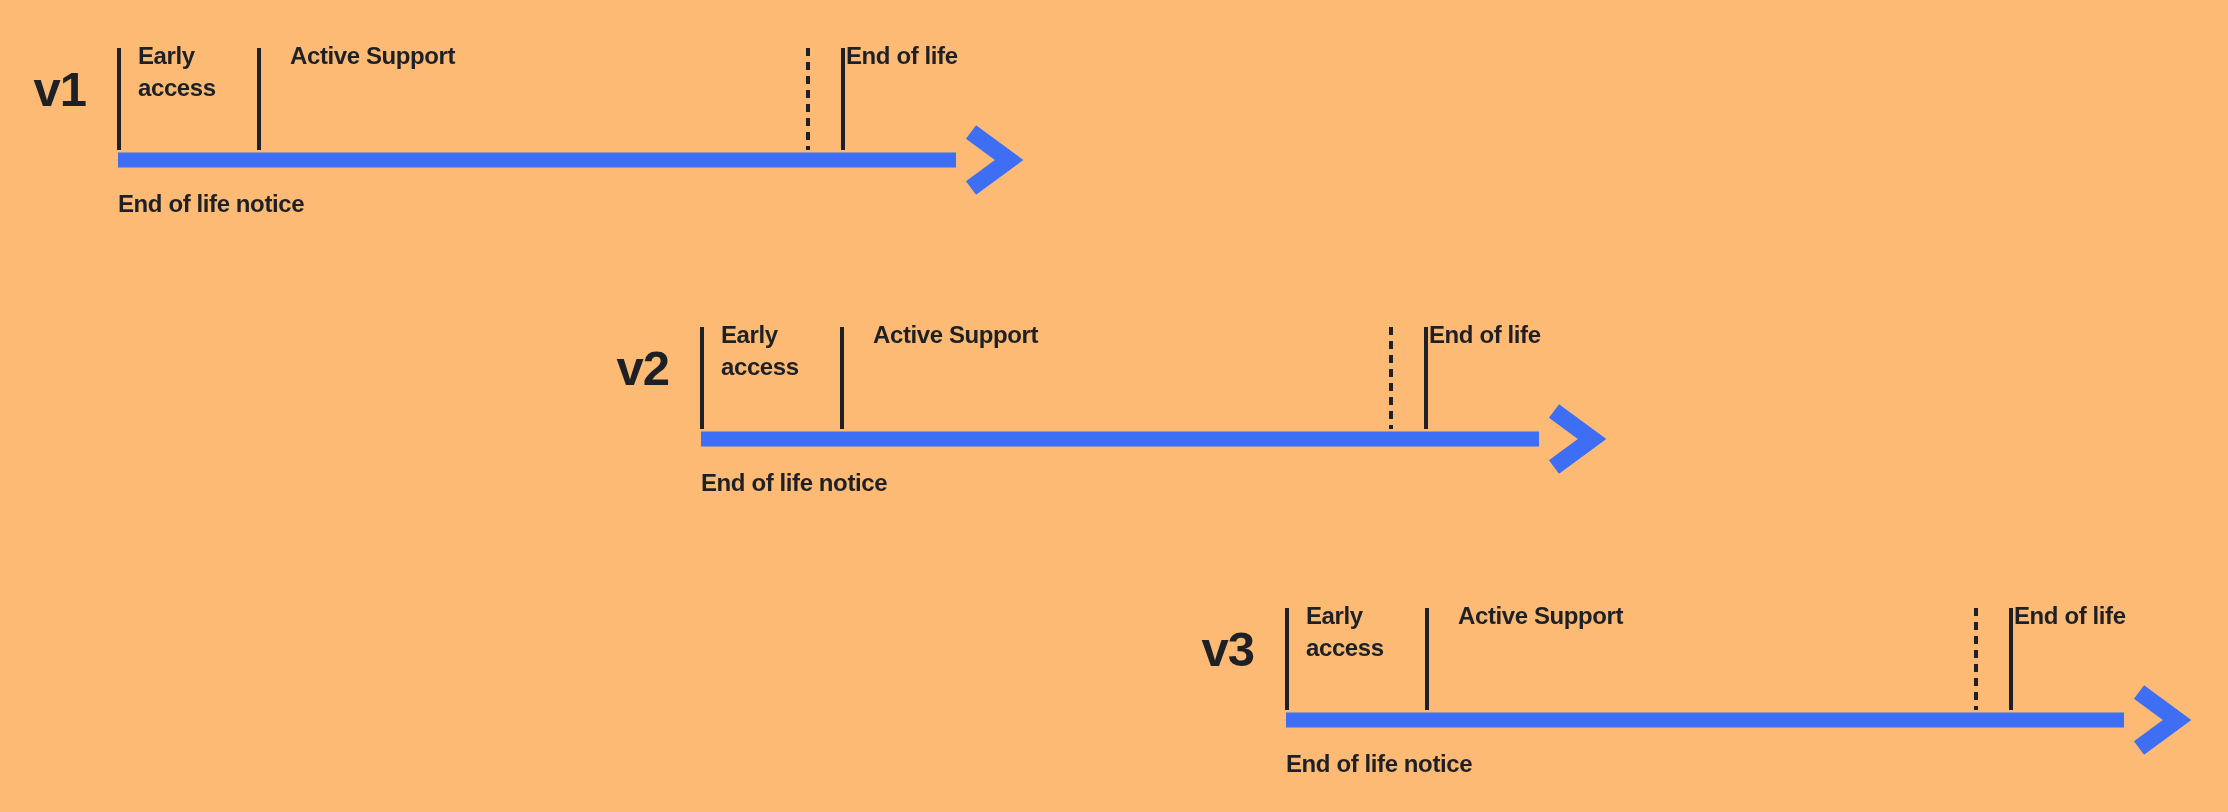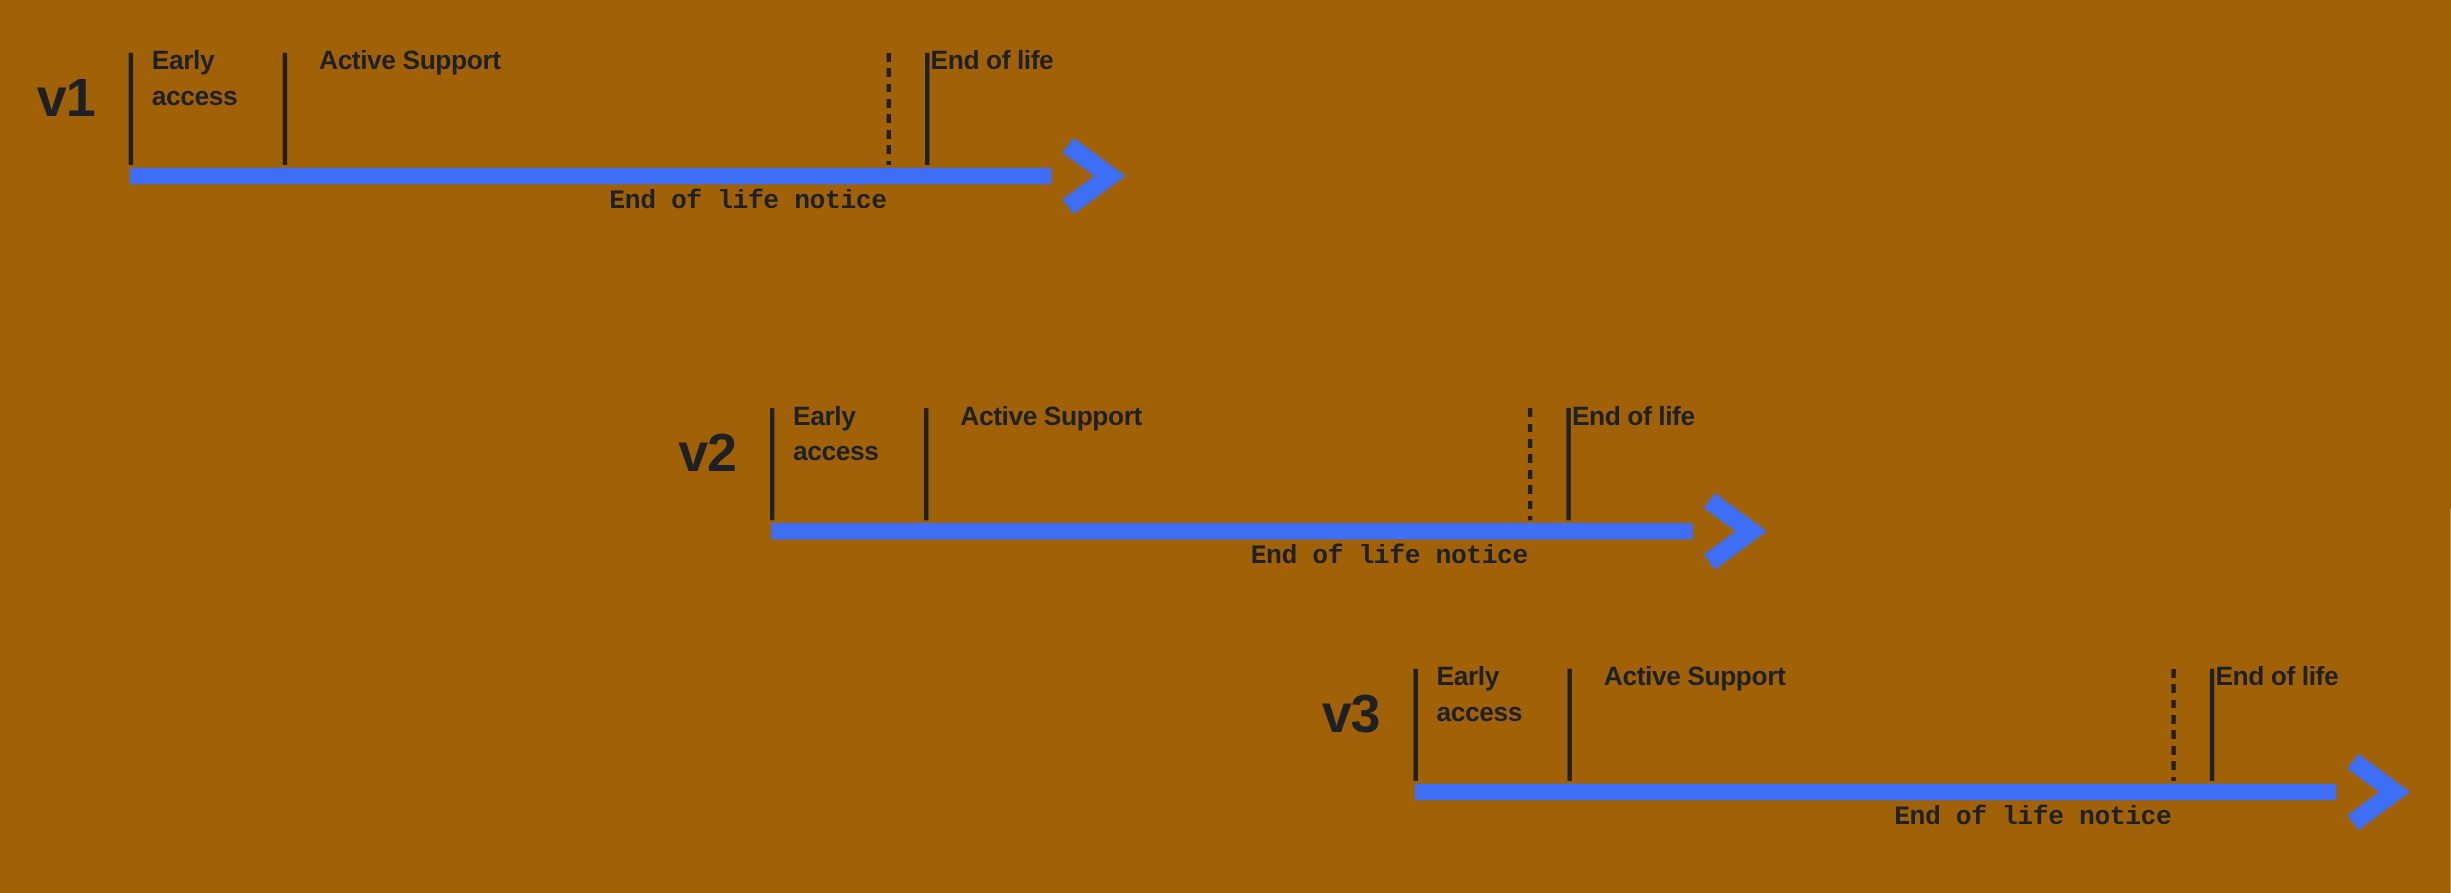--- a/index.html
+++ b/index.html
@@ -5,34 +5,34 @@
   html, body {
     margin: 0;
     padding: 0;
     background: #ffffff;
   }
   .stage {
     position: relative;
     width: 2228px;
     height: 812px;
     overflow: hidden;
-    background: #a16207;
+    background: #fdba74;
     font-family: "Liberation Sans", "DejaVu Sans", sans-serif;
     font-weight: 700;
     color: var(--ink, #1d2025);
   }
 
   
   .timeline {
     position: absolute;
     width: 990px;
     height: 250px;
   }
   .timeline.t1 { left: 118px;  top: 30px;  }
-  .timeline.t2 { left: 701px;  top: 309px; margin-top: 44px; }
+  .timeline.t2 { left: 701px;  top: 309px; }
   .timeline.t3 { left: 1286px; top: 590px; }
 
   .version {
     position: absolute;
     left: -150px;
     top: 33px;
     width: 118px;
     text-align: right;
     font-size: 49px;
     line-height: 52px;
@@ -83,24 +83,22 @@
   .lbl.early {
     left: 20px;
     top: 10px;
     width: 130px;
     white-space: normal;
   }
   .lbl.active { left: 172px; top: 10px; }
   .lbl.eol-lbl { left: 728px; top: 10px; }
   .lbl.notice {
     left: 0;
-    top: 138px;
+    top: 158px;
     width: 688px;
-    text-align: right;
-    font-family: Liberation Mono, monospace;
   }
 </style>
 </head>
 <body>
 
 <div class="stage">
 
   <div class="timeline t1">
     <div class="version">v1</div>
     <div class="tick start"></div>

